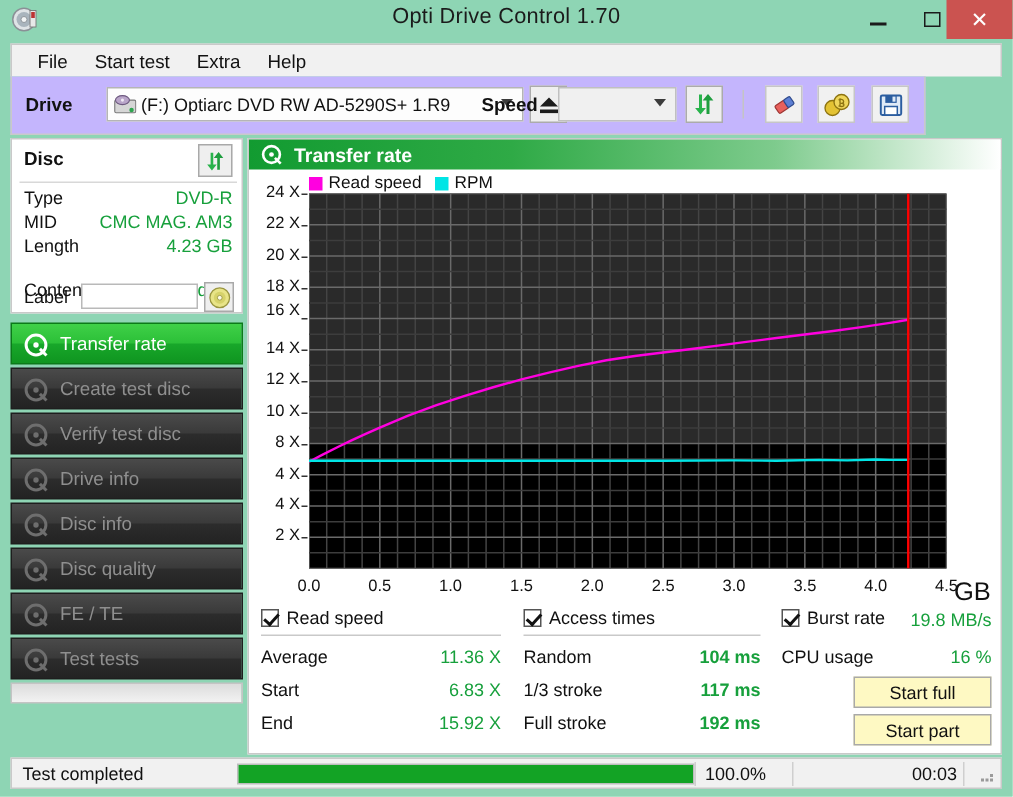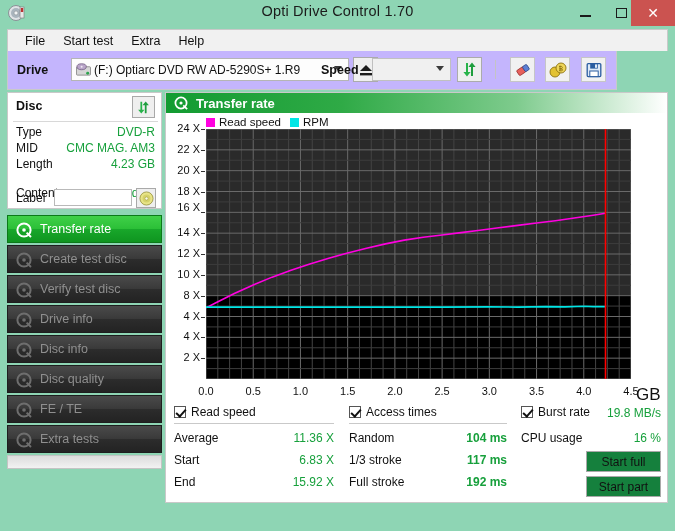--- a/index.html
+++ b/index.html
@@ -186,22 +186,22 @@
   #col2 .underline{width:158px;}
   .srow{position:absolute;left:0;height:16px;font-size:12px;}
   .srow .sk{position:absolute;left:0;color:#111;}
   .srow .sv{position:absolute;color:#17a03c;text-align:right;}
   #col1 .srow{width:160px;} #col1 .sv{right:0;width:70px;}
   #col2 .srow{width:158px;} #col2 .sv{right:0;width:70px;font-weight:bold;}
   #col3 .srow{width:140px;} #col3 .sv{right:0;width:70px;}
   .r1{top:26px;} .r2{top:48px;} .r3{top:70px;}
   #burst-val{position:absolute;right:0;top:1px;font-size:12px;color:#17a03c;}
   .actbtn{
-    position:absolute;right:0;width:75px;height:21px;
-    background:#15803d;border:1px solid #a9a9a9;box-sizing:border-box;
+    position:absolute;right:0;width:92px;height:21px;
+    background:#fef9c3;border:1px solid #a9a9a9;box-sizing:border-box;
     display:flex;align-items:center;justify-content:center;
     font-size:12px;color:#111;margin-left:44px;
   }
   #start-full{top:46px;} #start-part{top:71px;}
 
   
   .statusbar{
     position:absolute;left:7px;top:505px;width:661px;height:21px;
     background:#f1f1f1;border:1px solid #c9c9c9;box-sizing:border-box;
     display:flex;align-items:center;
@@ -415,21 +415,21 @@
           <path d="M10.6 10.6 L15 15" stroke="#6e6e6e" stroke-width="2"></path>
         </svg>
         <span class="nav-txt">FE / TE</span>
       </div>
       <div class="navbtn">
         <svg class="nav-ic" viewBox="0 0 16 16">
           <circle cx="8" cy="8" r="6.6" fill="none" stroke="#6e6e6e" stroke-width="2"></circle>
           <circle cx="8" cy="8" r="1.8" fill="#6e6e6e"></circle>
           <path d="M10.6 10.6 L15 15" stroke="#6e6e6e" stroke-width="2"></path>
         </svg>
-        <span class="nav-txt">Extra tests</span>
+        <span class="nav-txt">Test tests</span>
       </div>
       <div class="nav-filler"></div>
     </div>
 
   </div>
 
   <div class="rightpanel">
 
     <div class="chart-head">
       <svg class="ch-ic" viewBox="0 0 16 16">
@@ -610,14 +610,33 @@
           <span class="sk">CPU usage</span>
           <span class="sv">16 %</span>
         </div>
         <div class="actbtn" id="start-full">Start full</div>
         <div class="actbtn" id="start-part">Start part</div>
       </div>
 
     </div>
   </div>
 
+  <div class="statusbar">
+    <span class="sb-text">Test completed</span>
+    <div class="sb-prog">
+      <div class="sb-prog-fill" id="prog-fill" style="width: 100%;"></div>
+    </div>
+    <div class="sb-div1"></div>
+    <span class="sb-pct">100.0%</span>
+    <div class="sb-div2"></div>
+    <span class="sb-time">00:03</span>
+    <div class="sb-div3"></div>
+    <svg class="grip" viewBox="0 0 12 12">
+      <g fill="#9a9a9a">
+        <rect x="8" y="8" width="2" height="2"></rect>
+          <rect x="5" y="8" width="2" height="2"></rect>
+        <rect x="8" y="5" width="2" height="2"></rect>
+          <rect x="2" y="8" width="2" height="2"></rect>
+      </g>
+    </svg>
+  </div>
 
 </div>
 
 </body></html>

